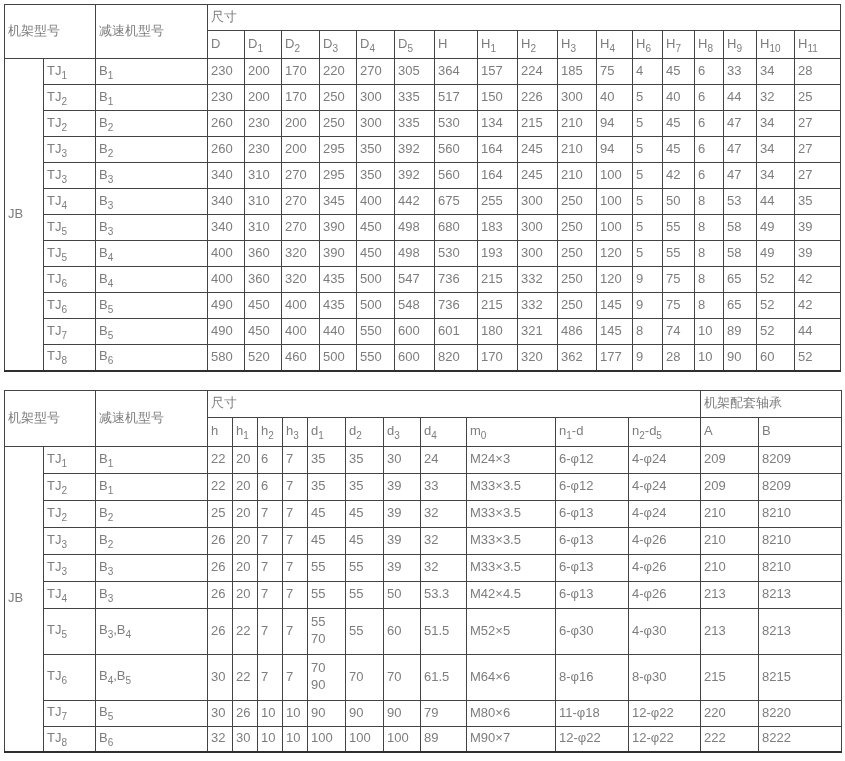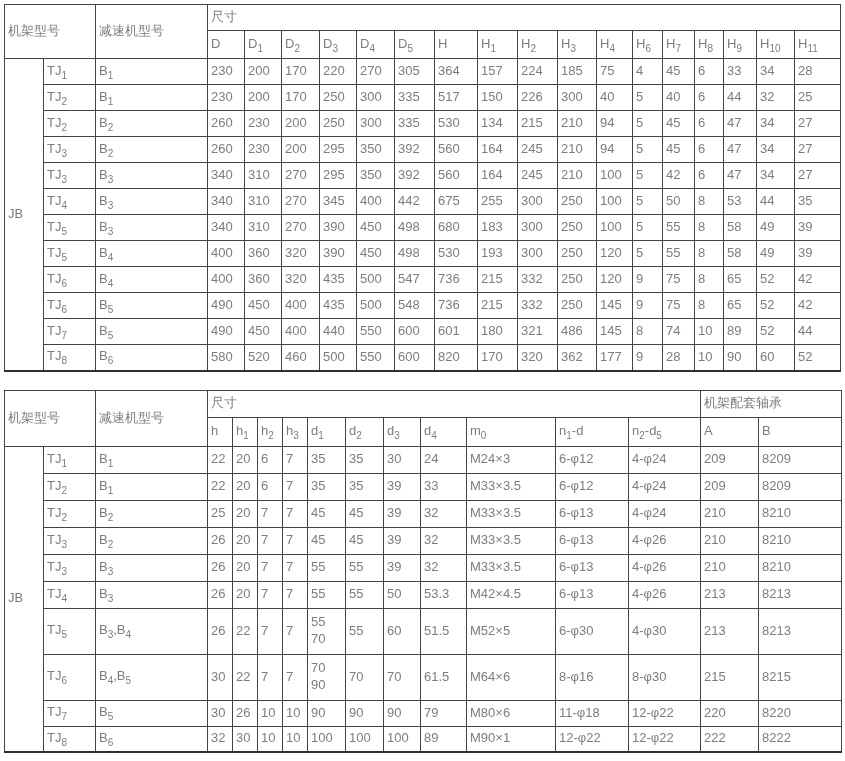--- a/index.html
+++ b/index.html
@@ -543,21 +543,21 @@
           <td>TJ<sub>8</sub></td>
           <td>B<sub>6</sub></td>
           <td>32</td>
           <td>30</td>
           <td>10</td>
           <td>10</td>
           <td>100</td>
           <td>100</td>
           <td>100</td>
           <td>89</td>
-          <td>M90×1</td>
+          <td>M90×7</td>
           <td>12-φ22</td>
           <td>12-φ22</td>
           <td>222</td>
           <td>8222</td>
         </tr>
       </tbody>
   </table>
 
 </div>
 

